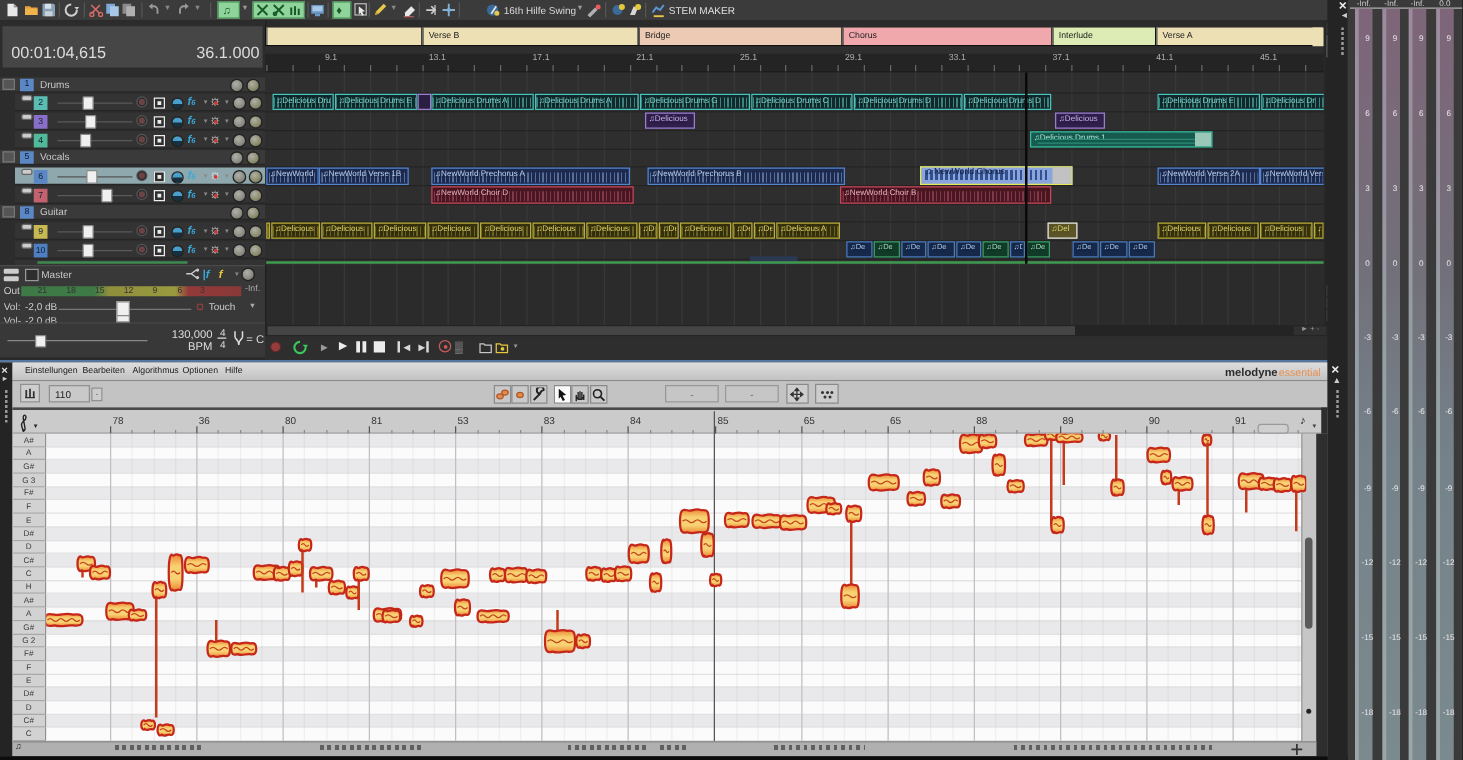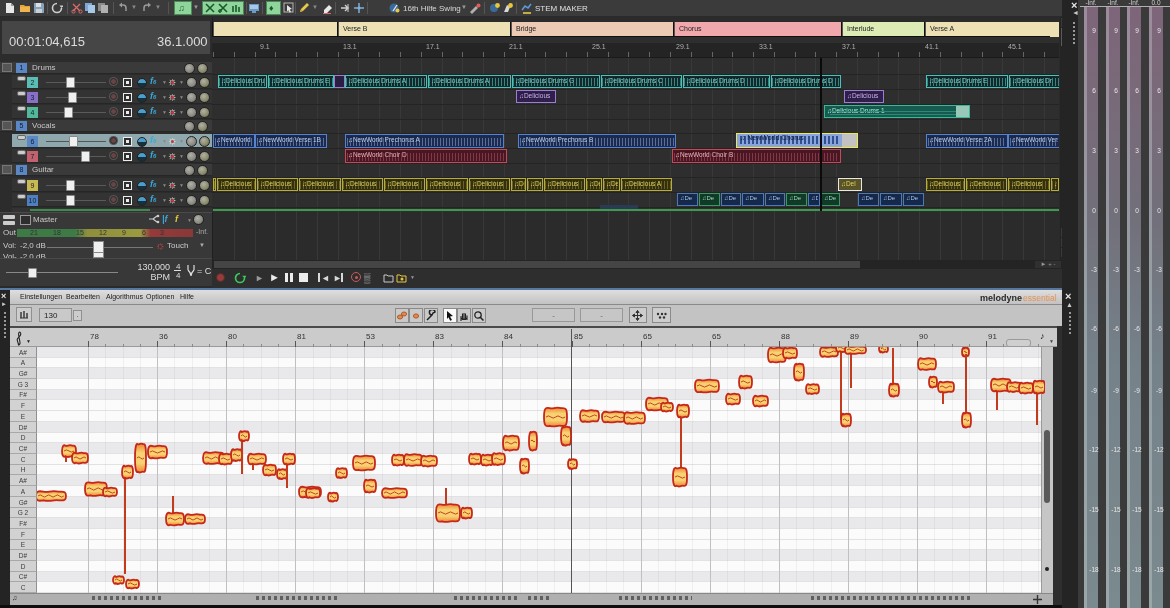--- a/index.html
+++ b/index.html
@@ -622,21 +622,21 @@
     <span class="abs" style="left:146px;top:293px;color:#1a1a1a;font-size:7px">Optionen</span>
     <span class="abs" style="left:180px;top:293px;color:#1a1a1a;font-size:7px">Hilfe</span>
     <span class="abs" style="left:980px;top:293px;color:#2a2a2a;font-size:9px;font-weight:bold">melodyne</span>
     <span class="abs" style="left:1023px;top:293px;color:#e89050;font-size:8.5px">essential</span>
     <div class="abs" style="left:10px;top:305px;width:1052px;height:22px;background:#c3c3c3;border-bottom:1px solid #8a8a8a"></div>
     <div class="abs" style="left:16px;top:307px;width:16px;height:15px;background:#cdcdcd;border:1px solid #909090"></div>
     <svg class="abs" style="left:19px;top:310px" width="10" height="10" xmlns="http://www.w3.org/2000/svg">
       <path d="M2,8V2M5,8V1M8,8V3" stroke="#333" stroke-width="1.4"></path>
       <path d="M1,8h8" stroke="#333"></path>
     </svg>
-    <div class="abs" style="left:39px;top:308px;width:33px;height:14px;background:#c9c9c9;border:1px solid #909090;color:#222;font-size:8px;line-height:13px;padding-left:4px">130</div>
+    <div class="abs" style="left:39px;top:308px;width:33px;height:14px;background:#c9c9c9;border:1px solid #909090;color:#222;font-size:8px;line-height:13px;padding-left:4px">110</div>
     <div class="abs" style="left:73px;top:310px;width:9px;height:11px;background:#cdcdcd;border:1px solid #909090;color:#333;font-size:7px;text-align:center;line-height:8px">.</div>
     <div class="abs" style="left:395px;top:308px;width:14px;height:15px;background:#c9c9c9;border:1px solid #8a8a8a"></div>
     <svg class="abs" style="left:396px;top:310px" width="12" height="12" viewBox="0 0 12 12" xmlns="http://www.w3.org/2000/svg">
       <ellipse cx="4" cy="7" rx="2.6" ry="2" fill="#e08a50" stroke="#b05a28"></ellipse>
       <ellipse cx="8" cy="4" rx="2.6" ry="2" fill="#e08a50" stroke="#b05a28"></ellipse>
     </svg>
     <div class="abs" style="left:409px;top:308px;width:14px;height:15px;background:#c9c9c9;border:1px solid #8a8a8a"></div>
     <svg class="abs" style="left:410px;top:310px" width="12" height="12" viewBox="0 0 12 12" xmlns="http://www.w3.org/2000/svg">
       <ellipse cx="6" cy="6" rx="2.6" ry="2.1" fill="#e08a50" stroke="#b05a28"></ellipse>
     </svg>

